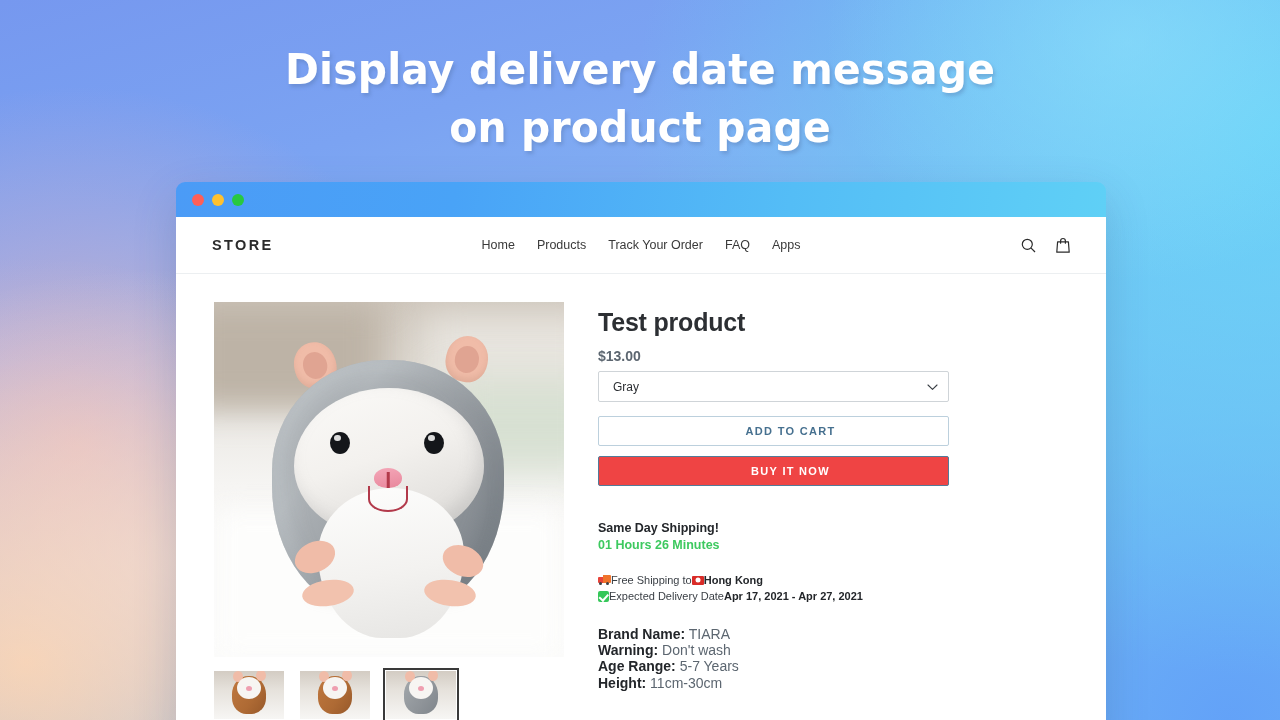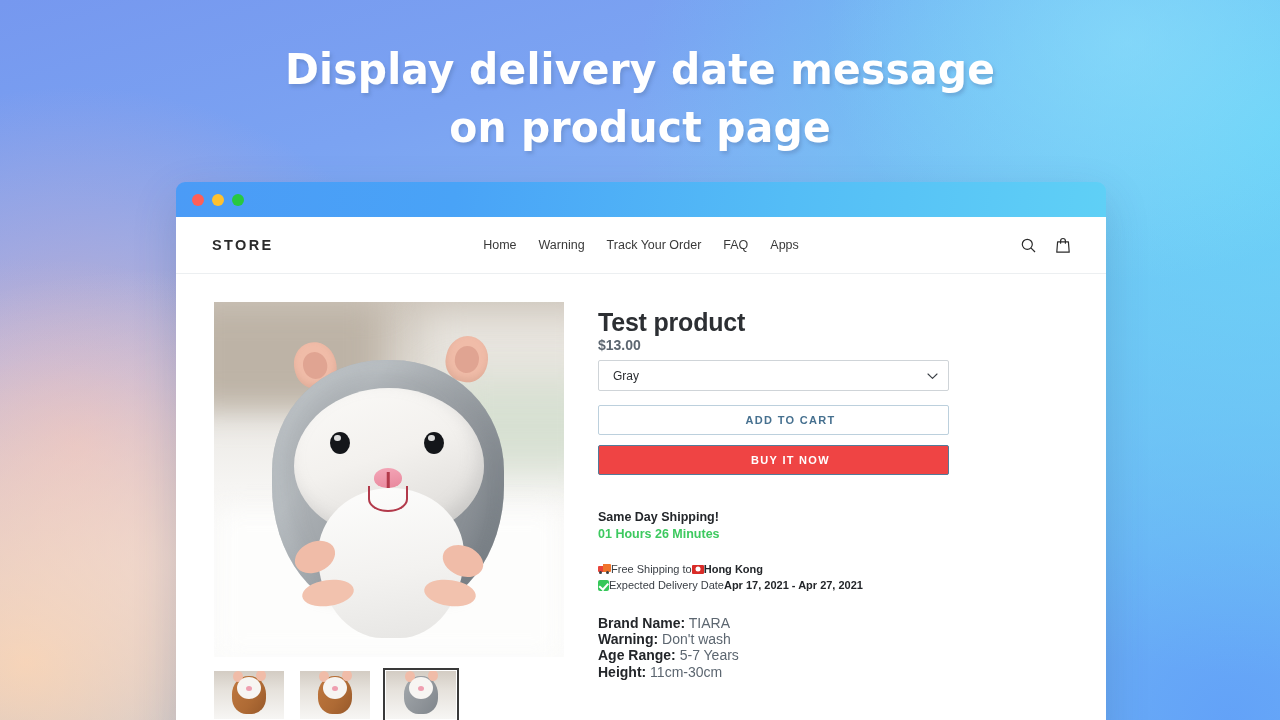--- a/index.html
+++ b/index.html
@@ -229,20 +229,21 @@
 
   
   .details { flex: 1; padding-top: 6px; }
   .ptitle {
     font-size: 25px;
     font-weight: bold;
     color: #2c2f33;
     letter-spacing: -0.2px;
   }
   .pprice {
+    margin-top: 11px;
     font-size: 14px;
     font-weight: bold;
     color: #5c6670;
   }
   .opt-label {
     margin-top: 26px;
     font-size: 12px;
     color: #4a4f55;
   }
   .select {
@@ -339,21 +340,21 @@
     <span class="dot yellow"></span>
     <span class="dot green"></span>
   </div>
 
   <div class="viewport">
 
     <div class="storenav">
       <div class="logo">STORE</div>
       <nav class="navlinks">
         <a href="#">Home</a>
-        <a href="#">Warning</a>
+        <a href="#">Products</a>
         <a href="#">Track Your Order</a>
         <a href="#">FAQ</a>
         <a href="#">Apps</a>
       </nav>
       <div class="navicons">
         <span>
           <svg width="15" height="15" viewBox="0 0 15 15" fill="none">
             <circle cx="6.3" cy="6.3" r="5" stroke="#2b2b2b" stroke-width="1.2"></circle>
             <line x1="9.9" y1="9.9" x2="14" y2="14" stroke="#2b2b2b" stroke-width="1.2"></line>
           </svg>

